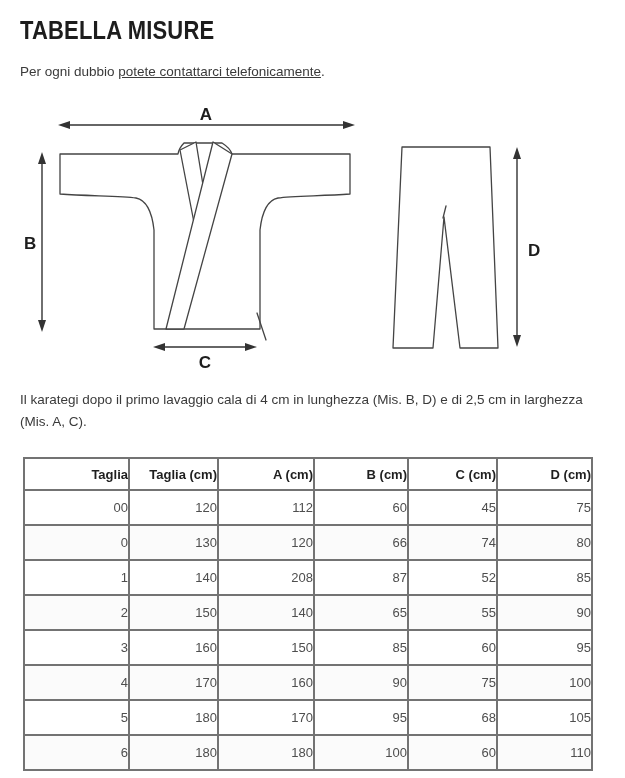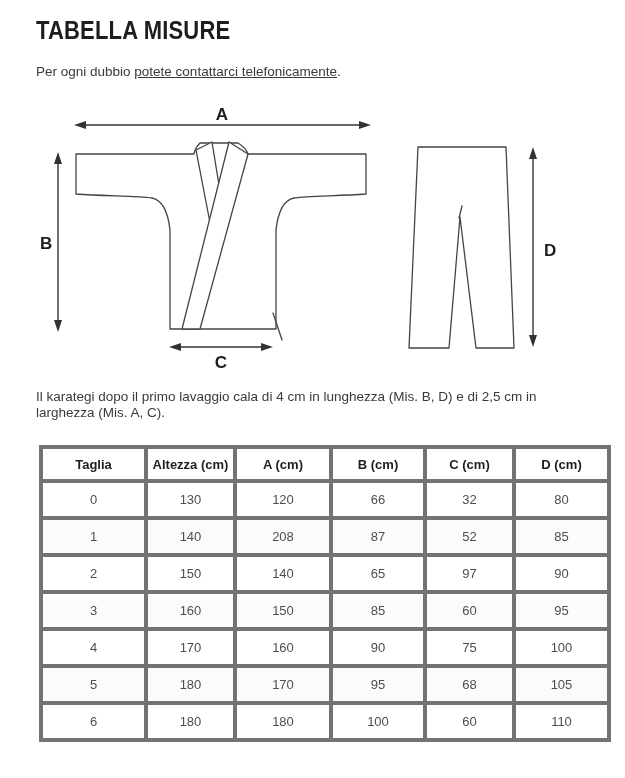--- a/index.html
+++ b/index.html
@@ -1,31 +1,31 @@
 <!DOCTYPE html>
 <html><head>
 <meta charset="utf-8">
 <style>
   html,body{margin:0;padding:0;background:#ffffff;}
   body{font-family:"Liberation Sans",sans-serif;color:#3a3a3a;}
-  .page{width:625px;height:778px;overflow:hidden;box-sizing:border-box;padding:16px 36px 0;background:#fff;}
+  .page{width:625px;height:778px;overflow:hidden;box-sizing:border-box;padding:16px 20px 0;background:#fff;}
   .title{margin:0;font-size:25px;font-weight:700;color:#1d1d1d;letter-spacing:.2px;
          transform:scaleX(.88);transform-origin:0 50%;white-space:nowrap;}
   .intro{margin-top:19px;font-size:13.5px;color:#3a3a3a;}
   .intro a{color:#3a3a3a;text-decoration:underline;cursor:pointer;}
   .diagram{margin-top:21px;line-height:0;}
   .diagram svg{display:block;}
   .gi-line{stroke:#444444;stroke-width:1.3;fill:none;stroke-linejoin:round;stroke-linecap:round;}
   .gi-fill{stroke:#444444;stroke-width:1.3;fill:#ffffff;stroke-linejoin:round;}
   .arrow-line{stroke:#333333;stroke-width:1.4;}
   .arrow-head{fill:#333333;stroke:none;}
   .dim-label{font-family:"Liberation Sans",sans-serif;font-size:17px;font-weight:700;fill:#1d1d1d;}
-  .note{margin-top:11px;font-size:13.5px;line-height:16px;color:#3a3a3a;max-width:588px;}
+  .note{margin-top:11px;font-size:13.5px;line-height:22px;color:#3a3a3a;max-width:588px;}
   table.sizes{margin:24px 0 0 3px;border-collapse:collapse;table-layout:fixed;width:568px;}
-  table.sizes th,table.sizes td{border:4px solid #737373;text-align:center;padding:0;}
+  table.sizes th,table.sizes td{border:2px solid #737373;text-align:right;padding:0;}
   table.sizes thead th{height:30px;font-size:13px;font-weight:700;color:#1f1f1f;background:#ffffff;}
   table.sizes tbody td{height:33px;font-size:13px;color:#4e4e4e;}
   table.sizes tbody tr:nth-child(even) td{background:#fbfbfb;}
 </style>
 </head>
 <body>
 
 <div class="page">
 
   <h1 class="title">TABELLA MISURE</h1>
@@ -93,50 +93,58 @@
       <col style="width:105px">
         <col style="width:89px">
         <col style="width:96px">
       <col style="width:94px">
         <col style="width:89px">
         <col style="width:95px">
     </colgroup>
     <thead>
       <tr>
           <th>Taglia</th>
-          <th>Altezza (cm)</th>
+          <th>Taglia (cm)</th>
           <th>A (cm)</th>
           <th>B (cm)</th>
           <th>C (cm)</th>
           <th>D (cm)</th>
         </tr>
     </thead>
     <tbody>
         <tr>
+          <td>00</td>
+          <td>120</td>
+          <td>112</td>
+          <td>60</td>
+          <td>45</td>
+          <td>75</td>
+        </tr>
+        <tr>
           <td>0</td>
           <td>130</td>
           <td>120</td>
           <td>66</td>
-          <td>32</td>
+          <td>74</td>
           <td>80</td>
         </tr>
         <tr>
           <td>1</td>
           <td>140</td>
           <td>208</td>
           <td>87</td>
           <td>52</td>
           <td>85</td>
         </tr>
         <tr>
           <td>2</td>
           <td>150</td>
           <td>140</td>
           <td>65</td>
-          <td>97</td>
+          <td>55</td>
           <td>90</td>
         </tr>
         <tr>
           <td>3</td>
           <td>160</td>
           <td>150</td>
           <td>85</td>
           <td>60</td>
           <td>95</td>
         </tr>

